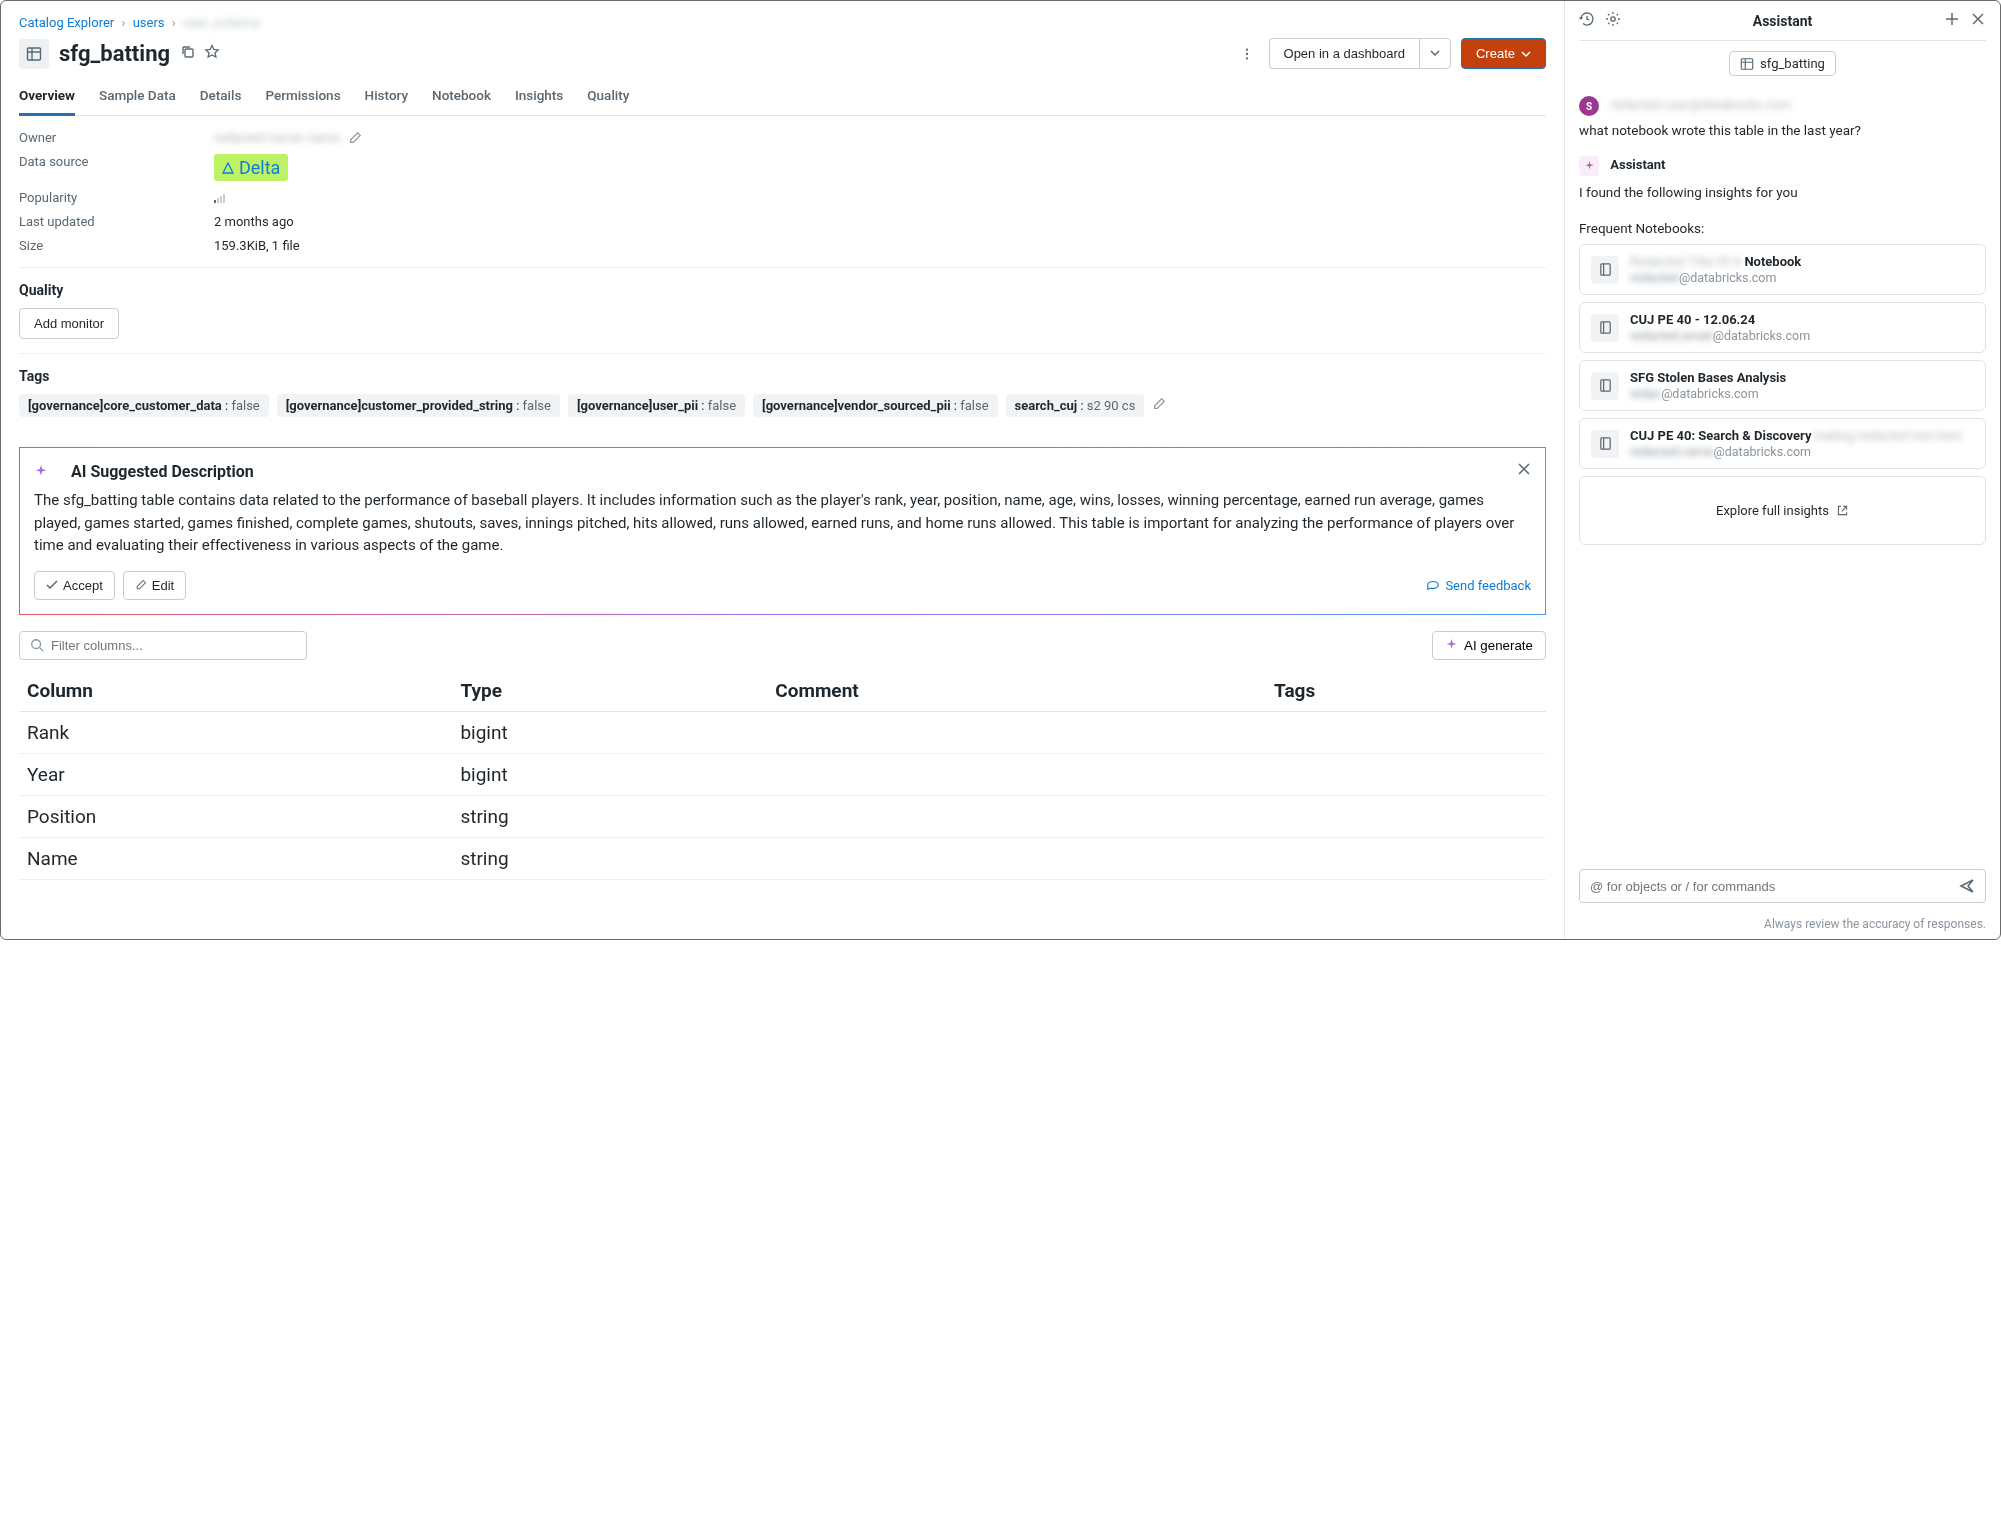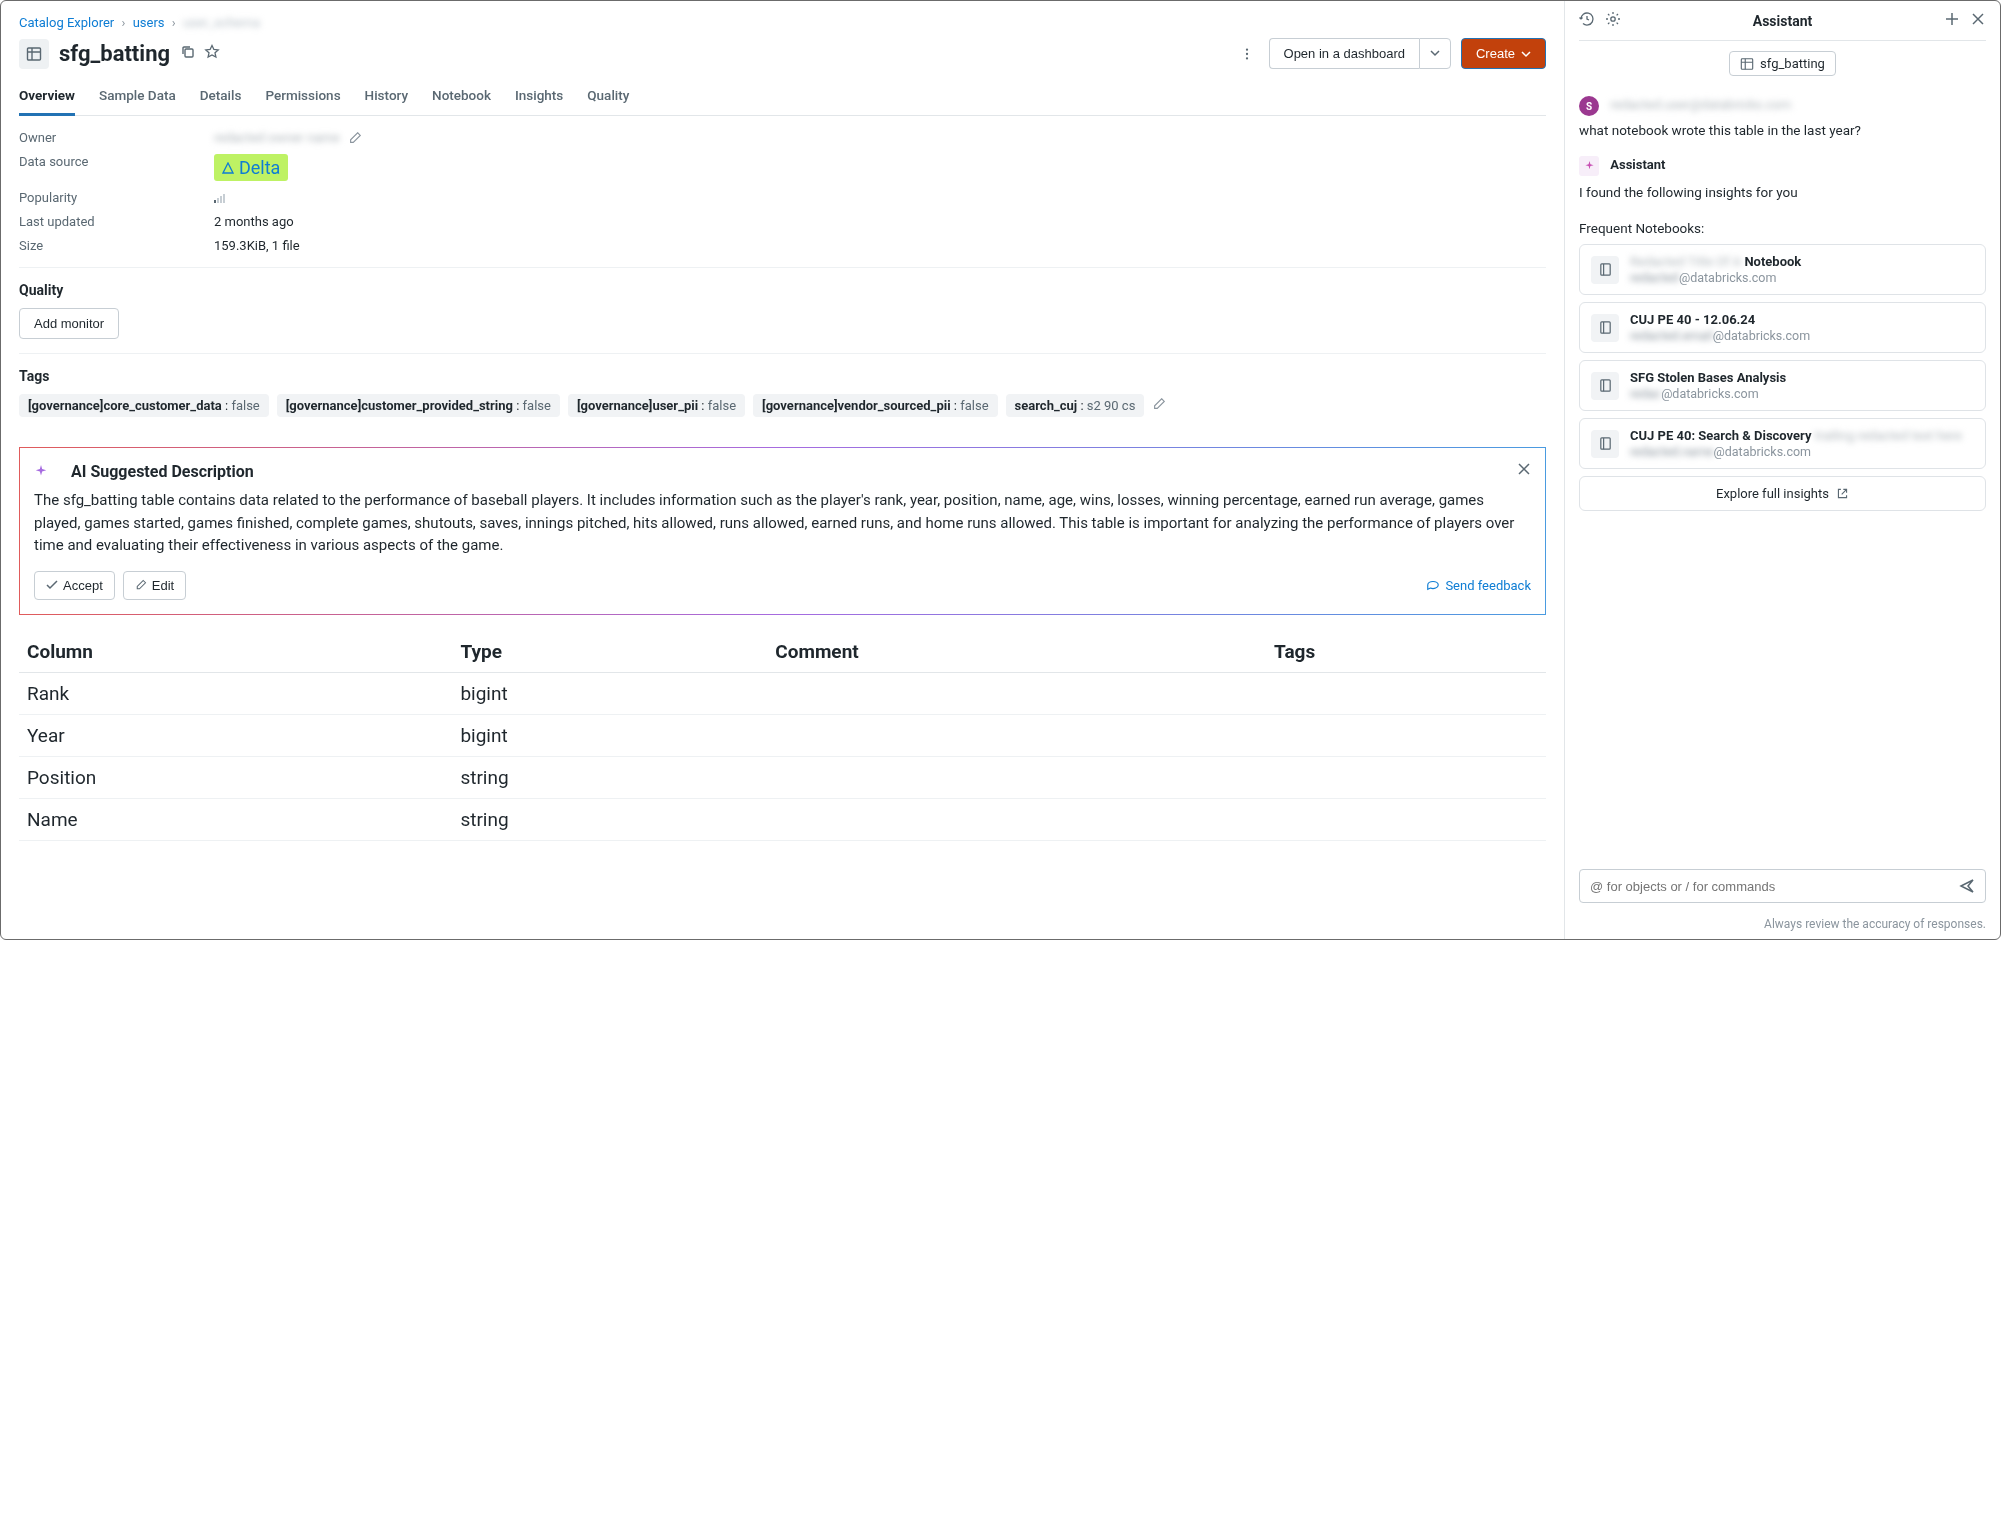--- a/index.html
+++ b/index.html
@@ -79,21 +79,21 @@
 .insights-h { font-size: 13.5px; margin: 20px 0 8px; }
 .card { border: 1px solid #dfe3e7; border-radius: 6px; padding: 9px 11px; display: flex; gap: 11px; align-items: center; margin-bottom: 7px; cursor: pointer; }
 .card .ic { width: 28px; height: 28px; background: #f1f3f5; border-radius: 4px; display: flex; align-items: center; justify-content: center; }
 .card .ic svg { width: 15px; height: 15px; color: #5a6872; }
 .card .body { flex: 1; font-size: 13px; }
 .card .t1 { font-weight: 400; }
 .card .t1 b { font-weight: 700; }
 .card .t1 .bl { color: #b0b7bc; filter: blur(3px); }
 .card .t2 { color: #8b959e; font-size: 12.5px; margin-top: 1px; }
 .card .t2 .bl { filter: blur(3px); }
-.explore { border: 1px solid #dfe3e7; border-radius: 6px; padding: 9px; text-align: center; display: flex; align-items: center; justify-content: center; gap: 7px; cursor: pointer; margin-bottom: 10px; }
+.explore { border: 1px solid #dfe3e7; border-radius: 6px; padding: 26px; text-align: center; display: flex; align-items: center; justify-content: center; gap: 7px; cursor: pointer; margin-bottom: 10px; }
 .input-area { padding: 10px 14px; }
 .input-box { border: 1px solid #c7ced4; border-radius: 4px; padding: 8px 10px; display: flex; align-items: center; gap: 8px; color: #8b959e; }
 .input-box input { border: 0; outline: 0; flex: 1; font-size: 13px; }
 .input-box svg { width: 16px; height: 16px; cursor: pointer; transform: rotate(0deg); }
 .disclaimer { text-align: right; font-size: 12px; color: #8b959e; padding: 4px 14px 8px; }
 </style>
 </head>
 <body>
 
 <div class="app">
@@ -241,20 +241,36 @@
         <div class="spacer"></div>
         <div class="feedback">
           <svg width="14" height="14" viewBox="0 0 16 16" fill="none" stroke="#0e7dd4" stroke-width="1.3">
               <path d="M2 8a6 4 0 1 1 12 0 6 4 0 0 1-9 3.5L2 13z"></path>
             </svg>
           <span>Send feedback</span>
         </div>
       </div>
     </div>
 
+    <div class="filter-row">
+      <div class="filter-in">
+        <svg width="14" height="14" viewBox="0 0 16 16" fill="none" stroke="#8b959e" stroke-width="1.5">
+            <circle cx="7" cy="7" r="5"></circle>
+            <line x1="11" y1="11" x2="15" y2="15"></line>
+          </svg>
+        <input placeholder="Filter columns..." style="">
+      </div>
+      <div class="spacer"></div>
+      <button class="ai-gen">
+        <svg width="13" height="13" viewBox="0 0 16 16" fill="#a66be0">
+            <path d="M8 0l1.3 4.7L14 6l-4.7 1.3L8 12l-1.3-4.7L2 6l4.7-1.3z"></path>
+          </svg>
+        <span>AI generate</span>
+      </button>
+    </div>
 
     <table>
       <thead>
           <tr>
         <th>Column</th>
         <th>Type</th>
         <th>Comment</th>
         <th>Tags</th>
       </tr>
         </thead>

